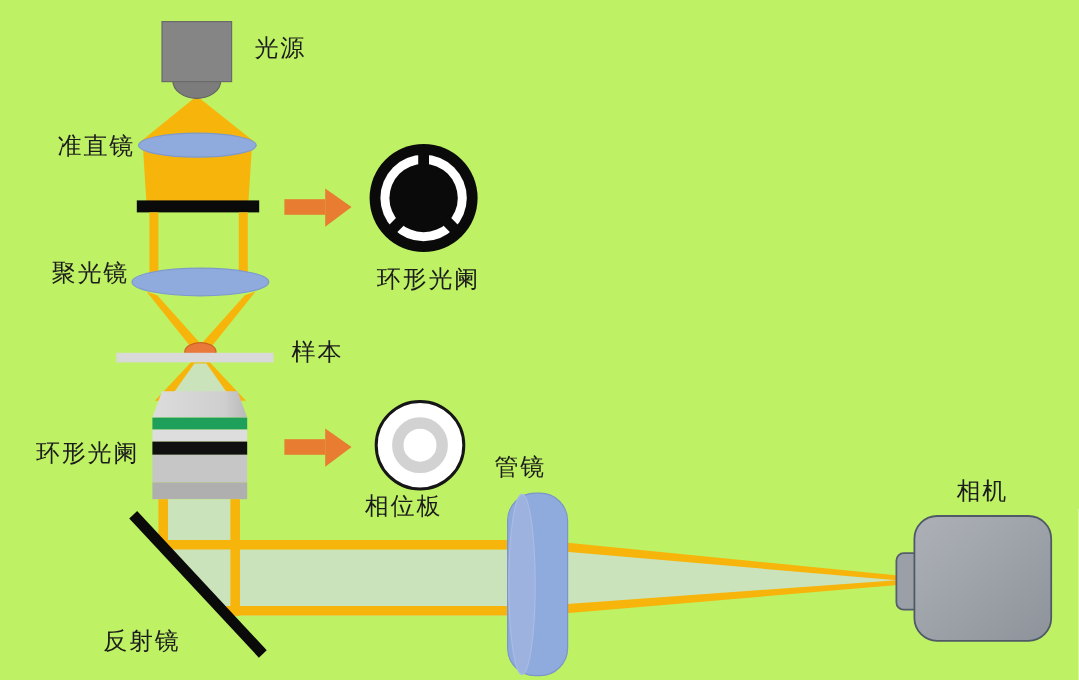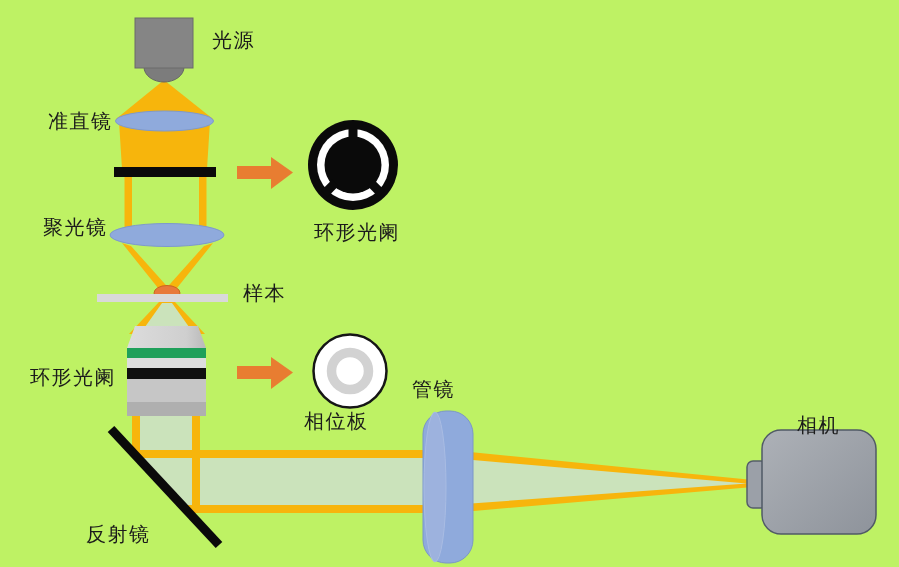--- a/index.html
+++ b/index.html
@@ -137,15 +137,15 @@
 
   <div class="label" style="left:212px;top:29px">光源</div>
   <div class="label" style="left:48px;top:110px">准直镜</div>
   <div class="label" style="left:43px;top:216px">聚光镜</div>
   <div class="label" style="left:314px;top:221px">环形光阑</div>
   <div class="label" style="left:243px;top:282px">样本</div>
   <div class="label" style="left:30px;top:366px">环形光阑</div>
   <div class="label" style="left:304px;top:410px">相位板</div>
   <div class="label" style="left:412px;top:378px">管镜</div>
   <div class="label" style="left:86px;top:523px">反射镜</div>
-  <div class="label" style="left:797px;top:414px">相机</div>
+  <div class="label" style="left:797px;top:398px">相机</div>
 
 </div>
 
 </body></html>

